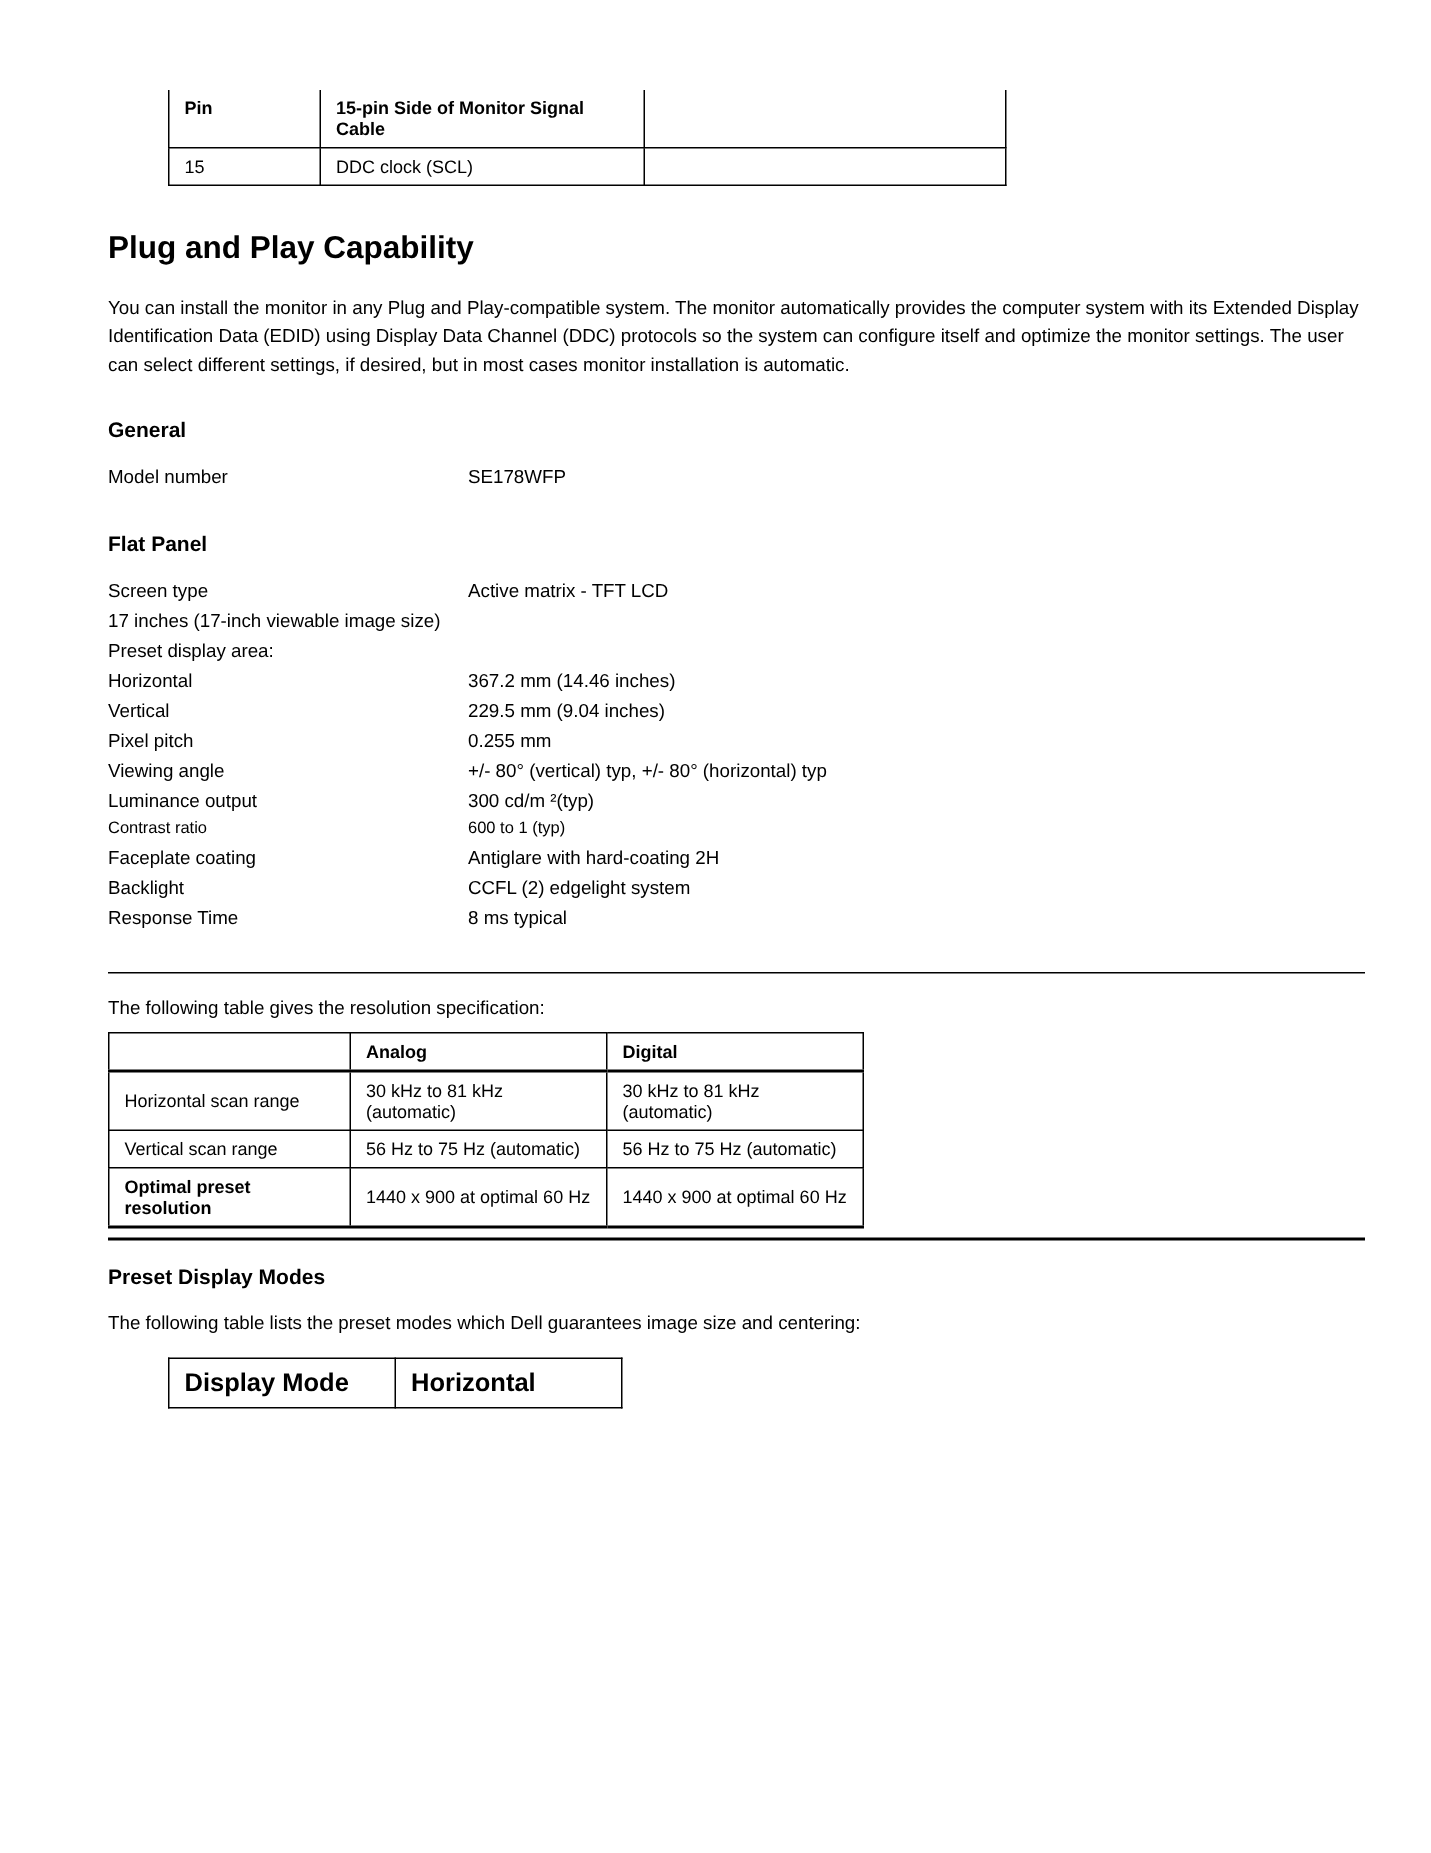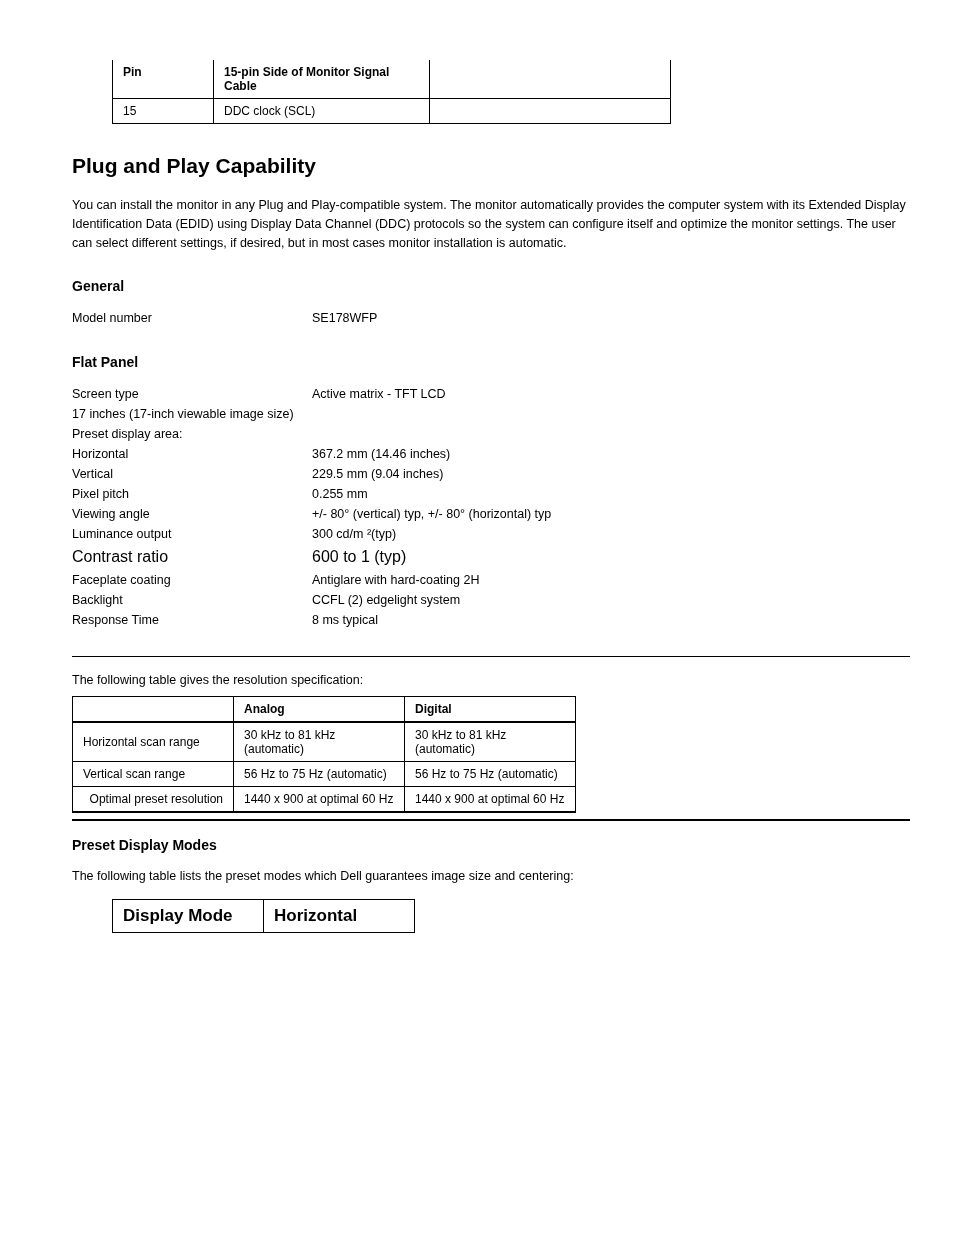--- a/index.html
+++ b/index.html
@@ -170,21 +170,21 @@
           <div>0.255 mm</div>
         </div>
         <div style="display: flex; font-size: 12.5px; line-height: 1.6;">
           <div style="width: 240px;">Viewing angle</div>
           <div>+/- 80° (vertical) typ, +/- 80° (horizontal) typ</div>
         </div>
         <div style="display: flex; font-size: 12.5px; line-height: 1.6;">
           <div style="width: 240px;">Luminance output</div>
           <div>300 cd/m ²(typ)</div>
         </div>
-        <div style="display: flex; font-size: 16px; line-height: 1.6;">
+        <div style="display: flex; font-size: 11px; line-height: 1.6;">
           <div style="width: 240px;">Contrast ratio</div>
           <div>600 to 1 (typ)</div>
         </div>
         <div style="display: flex; font-size: 12.5px; line-height: 1.6;">
           <div style="width: 240px;">Faceplate coating</div>
           <div>Antiglare with hard-coating 2H</div>
         </div>
         <div style="display: flex; font-size: 12.5px; line-height: 1.6;">
           <div style="width: 240px;">Backlight</div>
           <div>CCFL (2) edgelight system</div>
@@ -213,21 +213,21 @@
               <th class="c0" style="font-weight: normal;">Horizontal scan range</th>
               <td class="c1">30 kHz to 81 kHz (automatic)</td>
               <td class="c2">30 kHz to 81 kHz (automatic)</td>
             </tr>
             <tr>
               <th class="c0" style="font-weight: normal;">Vertical scan range</th>
               <td class="c1">56 Hz to 75 Hz (automatic)</td>
               <td class="c2">56 Hz to 75 Hz (automatic)</td>
             </tr>
             <tr>
-              <th class="c0" style="font-weight: normal; text-align: right;">Optimal preset resolution</th>
+              <th class="c0" style="font-weight: bold;">Optimal preset resolution</th>
               <td class="c1">1440 x 900 at optimal 60 Hz</td>
               <td class="c2">1440 x 900 at optimal 60 Hz</td>
             </tr>
           </tbody>
       </table>
     </div>
     <hr class="thick">
   </div>
 
   <div style="margin-top:10px;">

